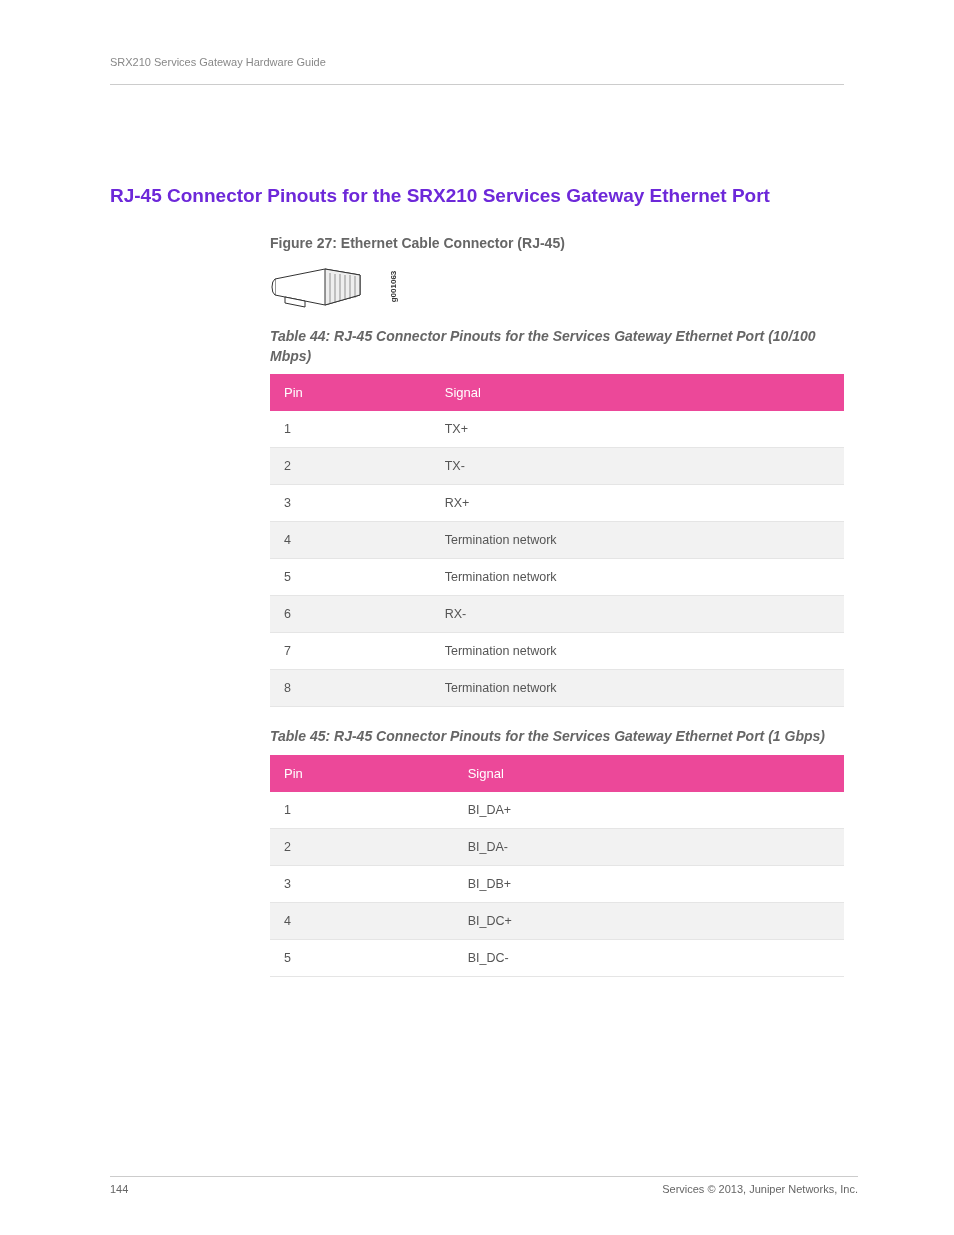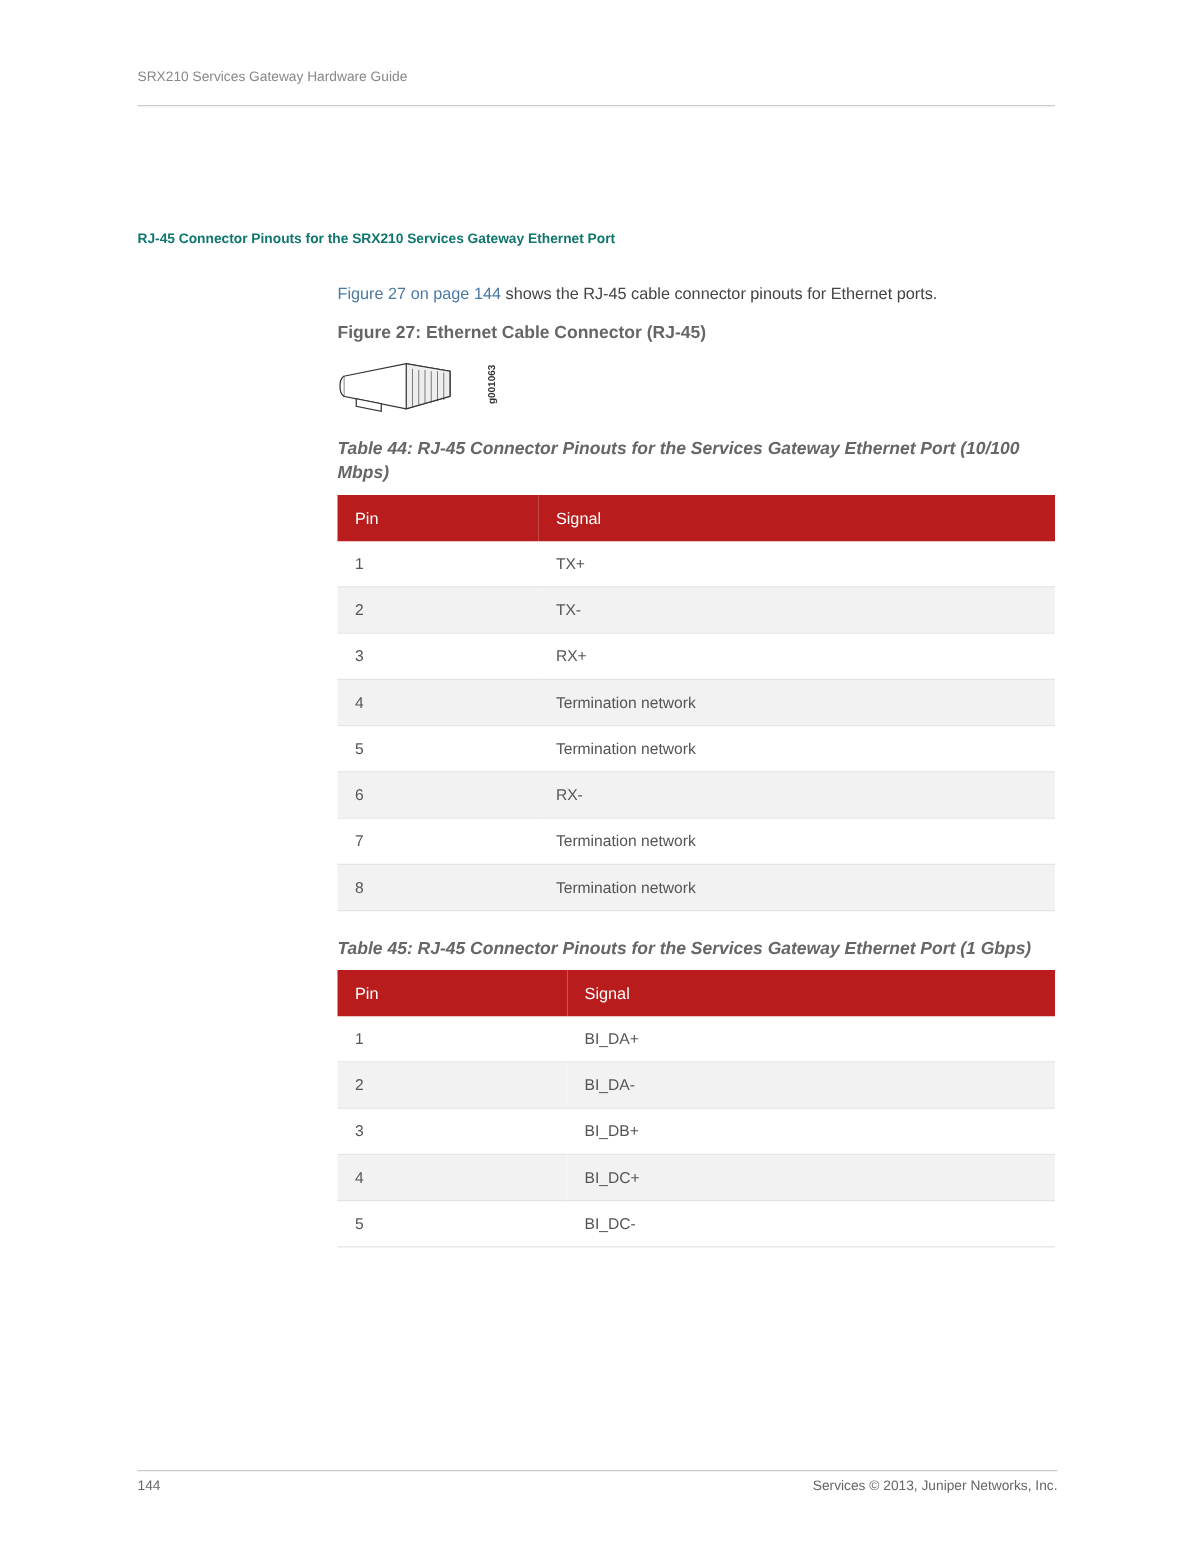--- a/index.html
+++ b/index.html
@@ -17,22 +17,22 @@
       height: 100%;
     }
     .header {
       font-size: 11px;
       color: #888;
       border-bottom: 1px solid #ccc;
       padding-bottom: 16px;
       margin-bottom: 100px;
     }
     .section-title {
-      font-size: 11px;
-      color: #0f766e;
+      font-size: 19px;
+      color: #6d28d9;
       font-weight: 600;
       margin-bottom: 28px;
     }
     .content-block {
       margin-left: 160px;
     }
     .paragraph {
       font-size: 13px;
       color: #444;
       line-height: 1.5;
@@ -73,21 +73,21 @@
       margin-top: 8px;
       margin-bottom: 8px;
       font-style: italic;
     }
     table {
       width: 100%;
       border-collapse: collapse;
       margin-bottom: 20px;
     }
     th {
-      background: #b91c1c;
+      background: #ec4899;
       color: #fff;
       font-weight: normal;
       font-size: 13px;
       text-align: left;
       padding: 11px 14px;
     }
     td {
       font-size: 12.5px;
       color: #555;
       padding: 11px 14px;
@@ -97,44 +97,41 @@
       background: #f2f2f2;
     }
     .th-pin { width: 28%; }
     .th-signal { width: 72%; }
     .th-pin2 { width: 32%; }
     .th-signal2 { width: 68%; }
     .footer {
       position: absolute;
       bottom: 40px;
       left: 110px;
-      right: 108px;
+      right: 96px;
       border-top: 1px solid #ccc;
       padding-top: 6px;
       display: flex;
       justify-content: space-between;
       font-size: 11px;
       color: #666;
     }
   </style>
 </head>
 <body>
 
 <div class="page">
   <div class="header">
     <span>SRX210 Services Gateway Hardware Guide</span>
   </div>
 
   <h2 class="section-title">RJ-45 Connector Pinouts for the SRX210 Services Gateway Ethernet Port</h2>
 
   <div class="content-block">
 
-    <p class="paragraph">
-      <span class="link">Figure 27 on page 144</span><span> shows the RJ-45 cable connector pinouts for Ethernet ports.</span>
-    </p>
 
     <div class="figure-caption">Figure 27: Ethernet Cable Connector (RJ-45)</div>
 
     <div class="figure-image">
       <svg class="connector-svg" viewBox="0 0 100 50">
         <polygon points="5,18 55,8 90,14 90,34 55,44 5,34" fill="#fff" stroke="#333" stroke-width="1"></polygon>
         <polygon points="55,8 90,14 90,34 55,44" fill="#eee" stroke="#333" stroke-width="1"></polygon>
         <line x1="60" y1="12" x2="60" y2="42" stroke="#333" stroke-width="0.5"></line>
         <line x1="65" y1="13" x2="65" y2="41" stroke="#333" stroke-width="0.5"></line>
         <line x1="70" y1="13" x2="70" y2="40" stroke="#333" stroke-width="0.5"></line>

